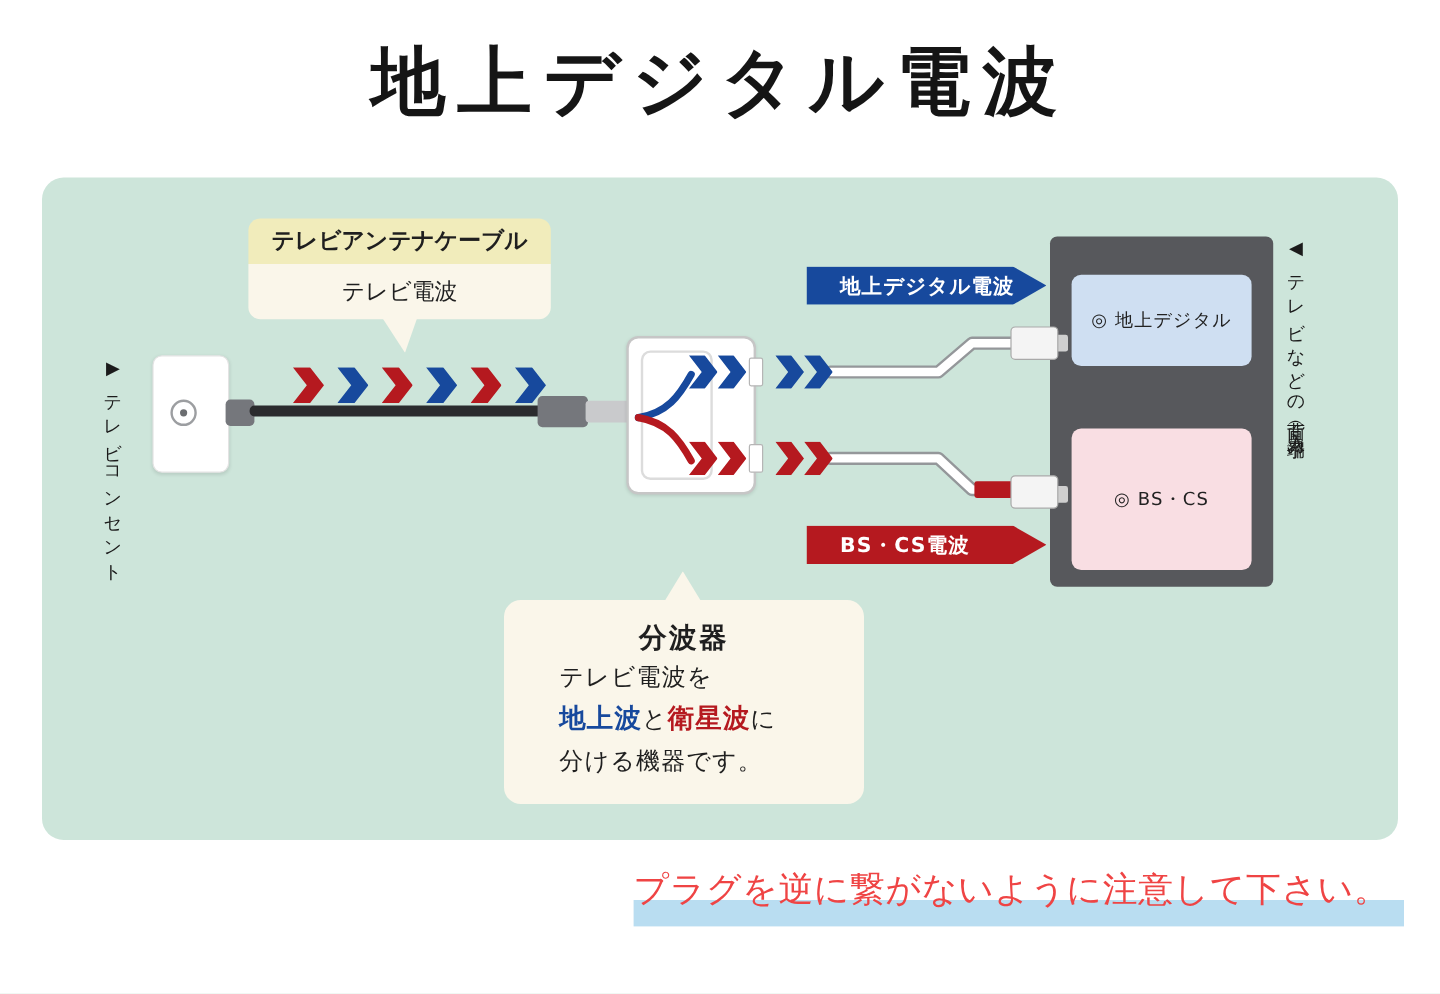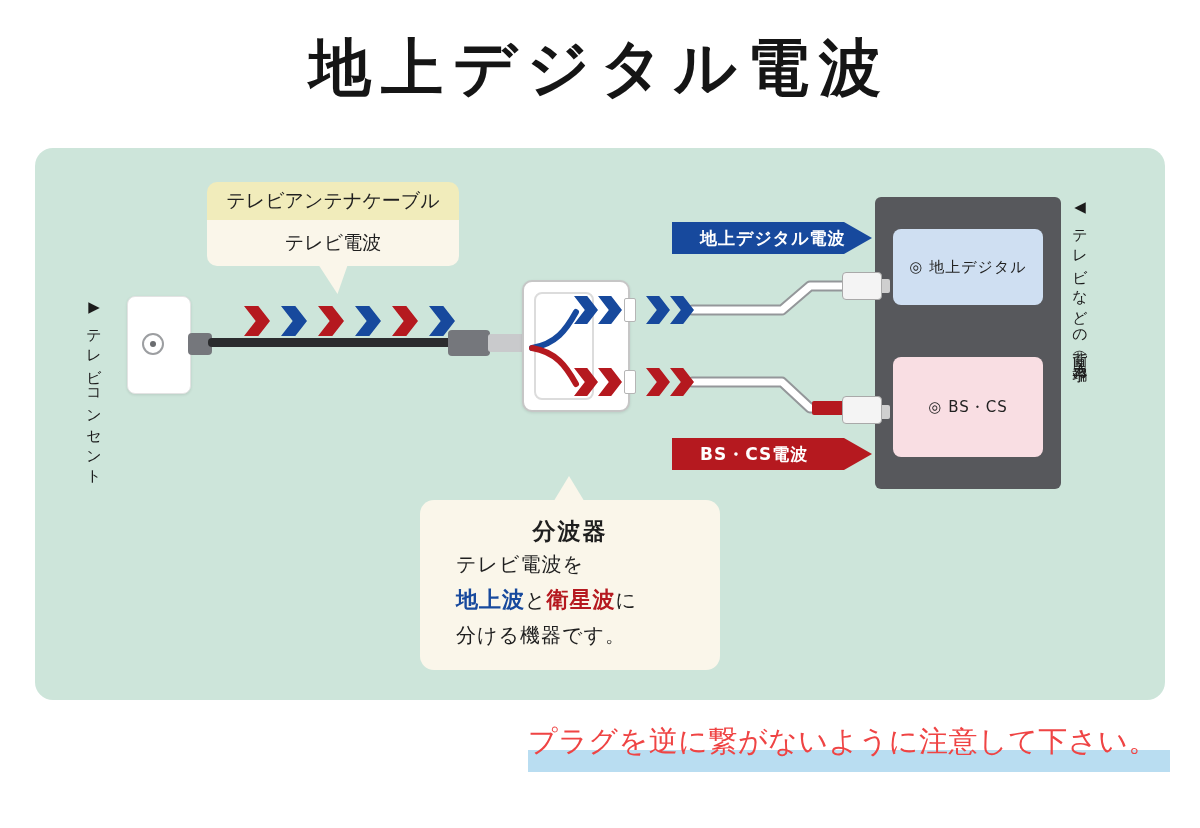--- a/index.html
+++ b/index.html
@@ -3,21 +3,21 @@
 <meta charset="utf-8">
 <style>
   *{margin:0;padding:0;box-sizing:border-box}
   html,body{width:1200px;height:828px}
   body{background:#ffffff;font-family:"DejaVu Sans",sans-serif;color:#1f1f1f;overflow:hidden}
   .page{position:relative;width:1200px;height:828px;background:#fff}
   .abs{position:absolute}
   .title{position:absolute;left:0;top:26px;width:100%;text-align:center;font-size:62px;font-weight:900;letter-spacing:10px;color:#151515}
   .mint{background:var(--mint,#cde5da);border-radius:18px}
   .vlabel{writing-mode:vertical-rl;text-orientation:upright;font-size:15px;letter-spacing:3px;color:#1b1b1b;font-weight:500;line-height:1}
-  .ylabel{background:var(--yellow,#f1ecbb);font-weight:400;font-size:19px;display:flex;align-items:center;justify-content:center;border-radius:10px 10px 0 0}
+  .ylabel{background:var(--yellow,#f1ecbb);font-weight:700;font-size:19px;display:flex;align-items:center;justify-content:center;border-radius:10px 10px 0 0}
   .cream{background:var(--cream,#faf6ea)}
   .clabel{font-size:19px;display:flex;align-items:center;justify-content:center;border-radius:0 0 10px 10px}
   .tail-down{clip-path:polygon(0 0,100% 0,65% 100%)}
   .tail-up{clip-path:polygon(50% 0,100% 100%,0 100%)}
   .outlet{background:#fff;border:1px solid #e3e3e3;border-radius:8px;box-shadow:0 1px 3px rgba(0,0,0,.10)}
   .ring{border:2px solid #9c9ea1;border-radius:50%;background:#fff;display:flex;align-items:center;justify-content:center}
   .ring-dot{width:6px;height:6px;border-radius:50%;background:#6b6d70}
   .plug{background:var(--plug_gray,#75777c);border-radius:4px}
   .cable{background:var(--cable_black,#2b2c2e);border-radius:4px}
   .nub{background:#c9cacc;border-radius:3px}
@@ -32,21 +32,21 @@
   .banner.red{background:var(--red,#b5191f)}
   .tv{background:var(--tv_gray,#57585c);border-radius:6px}
   .portbox{border-radius:8px;display:flex;align-items:center;justify-content:center;font-size:15px;color:#222;letter-spacing:1px}
   .portbox.blue{background:var(--port_blue,#cfdff2)}
   .portbox.pink{background:var(--port_pink,#f9dee3)}
   .fplug{background:#f4f4f4;border:1px solid #a9a9a9;border-radius:4px}
   .ftip{background:#cfcfcf;border-radius:2px}
   .redband{background:var(--red,#b5191f);border-radius:2px}
   .bubble{background:var(--cream,#faf6ea);border-radius:14px}
   .bubble-title{text-align:center;font-size:23px;font-weight:700;padding-top:16px;letter-spacing:2px}
-  .bubble-line{font-size:20px;line-height:35px;padding-left:36px;letter-spacing:1px}
+  .bubble-line{font-size:20px;line-height:35px;padding-left:46px;letter-spacing:1px}
   .word-blue{color:var(--blue,#17499d);font-weight:700;font-size:22px}
   .word-red{color:var(--red,#b5191f);font-weight:700;font-size:22px}
   .footer-text{position:relative;z-index:1;font-size:29px;color:#ef4444;white-space:nowrap;letter-spacing:0.5px}
   .footer-bar{background:var(--highlight_blue,#b9ddf1)}
   svg{display:block}
 </style>
 </head>
 <body>
 
 <div class="page">
@@ -104,21 +104,21 @@
   <div class="abs chev red" style="left:598px;top:368px;width:24px;height:28px"></div>
   <div class="abs portnub" style="left:624px;top:370px;width:12px;height:24px"></div>
   <div class="abs chev red" style="left:646px;top:368px;width:24px;height:28px"></div>
   <div class="abs chev red" style="left:670px;top:368px;width:24px;height:28px"></div>
 
   <div class="abs banner blue" style="left:672px;top:222px;width:200px;height:32px">地上デジタル電波</div>
   <div class="abs banner red" style="left:672px;top:438px;width:200px;height:32px">BS・CS電波</div>
 
   <div class="abs tv" style="left:875px;top:197px;width:186px;height:292px"></div>
   <div class="abs portbox blue" style="left:893px;top:229px;width:150px;height:76px">◎ 地上デジタル</div>
-  <div class="abs portbox pink" style="left:893px;top:357px;width:150px;height:100px">◎ BS・CS</div>
+  <div class="abs portbox pink" style="left:893px;top:357px;width:150px;height:118px">◎ BS・CS</div>
 
   <div class="abs ftip" style="left:876px;top:279px;width:14px;height:14px"></div>
   <div class="abs fplug" style="left:842px;top:272px;width:40px;height:28px"></div>
   <div class="abs redband" style="left:812px;top:401px;width:34px;height:14px"></div>
   <div class="abs ftip" style="left:876px;top:405px;width:14px;height:14px"></div>
   <div class="abs fplug" style="left:842px;top:396px;width:40px;height:28px"></div>
 
   <div class="abs vlabel" style="left:1072px;top:198px;height:310px">◀テレビなどの背面（入力端子）</div>
 
   <div class="abs cream tail-up" style="left:552px;top:476px;width:34px;height:28px"></div>

